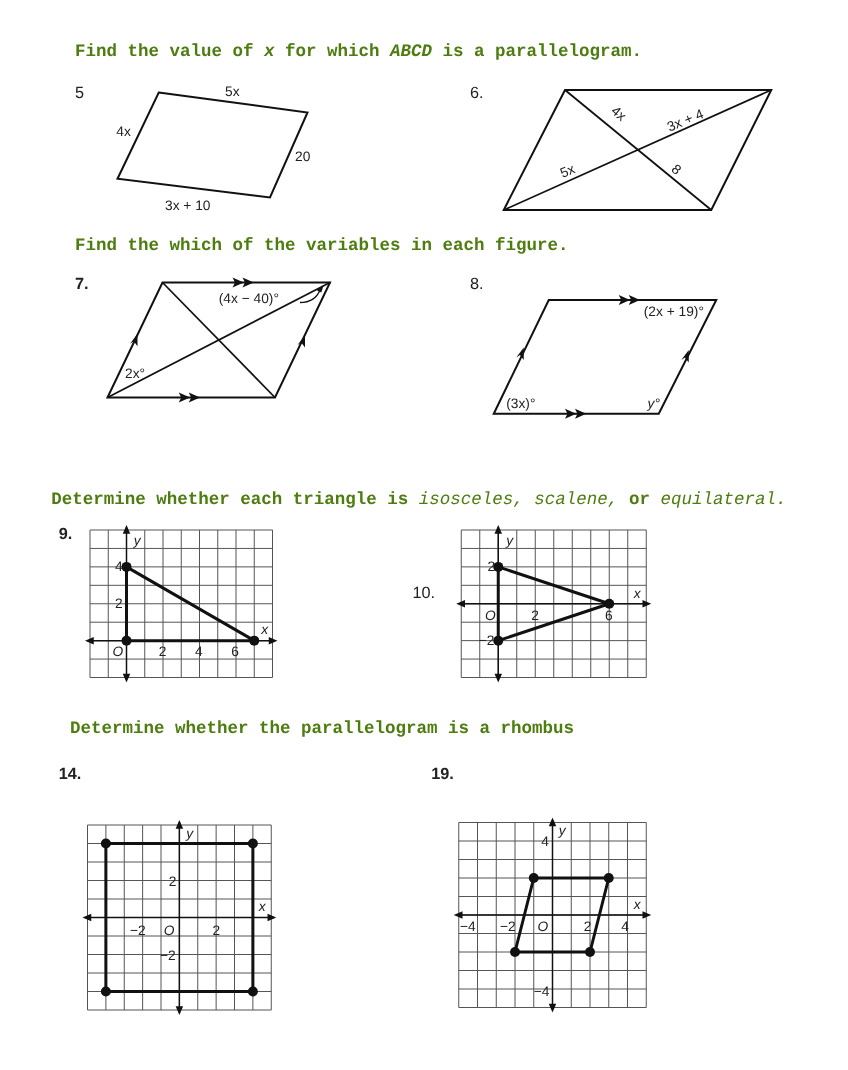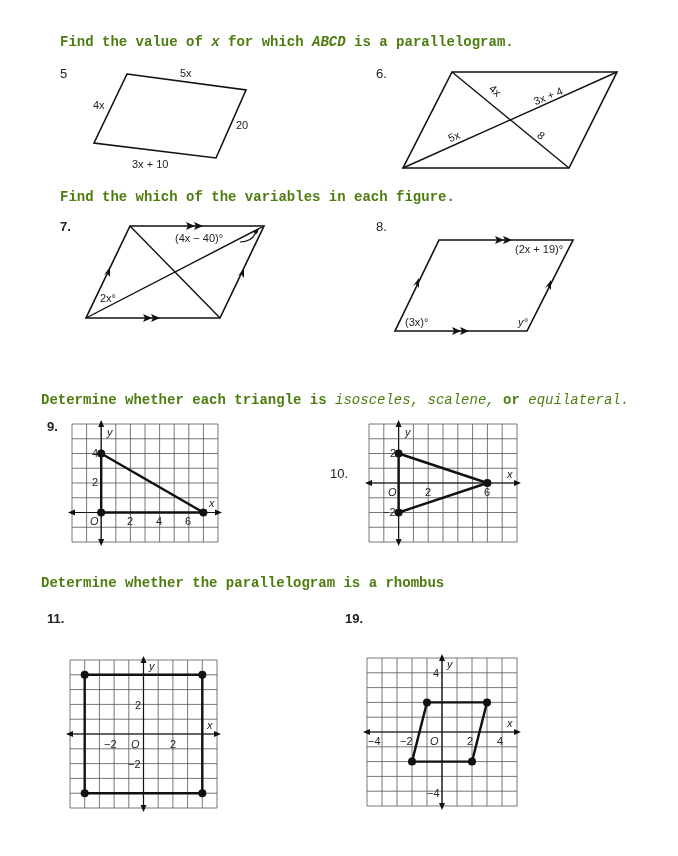--- a/index.html
+++ b/index.html
@@ -190,22 +190,22 @@
     </g>
   <text class="glbl ital" x="405" y="436">y</text>
   <text class="glbl ital" x="507" y="478">x</text>
   <text class="glbl ital" x="388" y="496">O</text>
   <text class="glbl" x="425" y="496">2</text>
   <text class="glbl" x="484" y="496">6</text>
   <text class="glbl" x="390" y="457">2</text>
   <text class="glbl" x="383" y="516">−2</text>
 </svg>
 
-<div class="heading" style="left:41px; top:575px;">Determine whether the parallelogram is a rhombus</div>
-<div class="num" style="left:47px; top:611px;">11.</div>
+<div class="heading" style="left:56px; top:575px;">Determine whether the parallelogram is a rhombus</div>
+<div class="num" style="left:47px; top:611px;">14.</div>
 <div class="num" style="left:345px; top:611px;">19.</div>
 
 <svg class="fig" width="678" height="856" id="g11">
   <g class="grid-lines">
       <line x1="70" y1="660" x2="70" y2="808" stroke="#555" stroke-width="0.8"></line>
       <line x1="84.7" y1="660" x2="84.7" y2="808" stroke="#555" stroke-width="0.8"></line>
       <line x1="99.4" y1="660" x2="99.4" y2="808" stroke="#555" stroke-width="0.8"></line>
       <line x1="114.1" y1="660" x2="114.1" y2="808" stroke="#555" stroke-width="0.8"></line>
       <line x1="128.8" y1="660" x2="128.8" y2="808" stroke="#555" stroke-width="0.8"></line>
       <line x1="143.5" y1="660" x2="143.5" y2="808" stroke="#555" stroke-width="0.8"></line>

